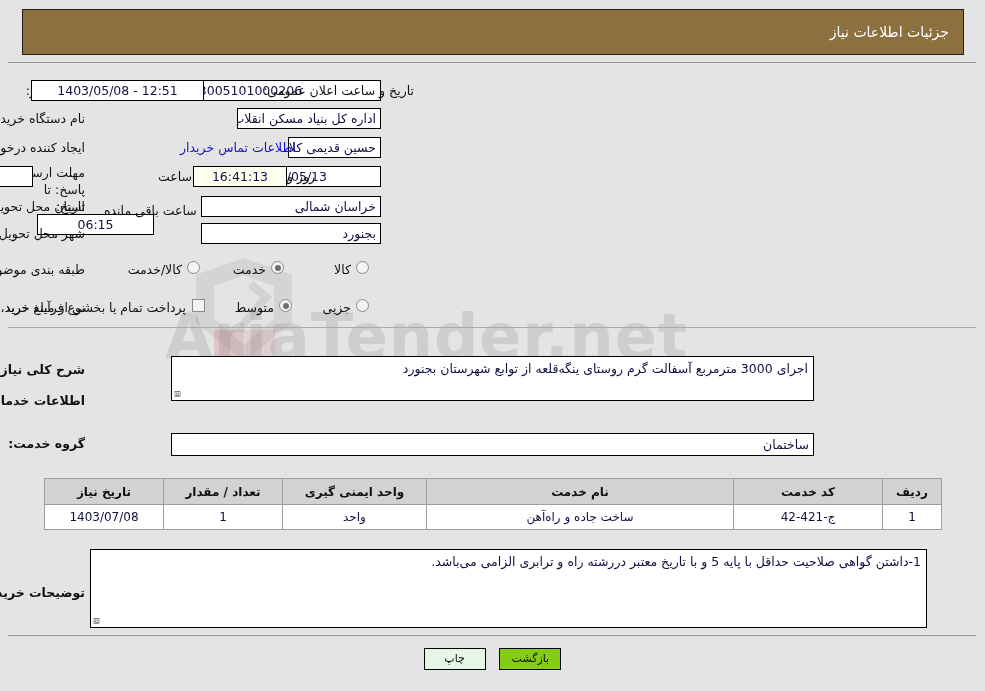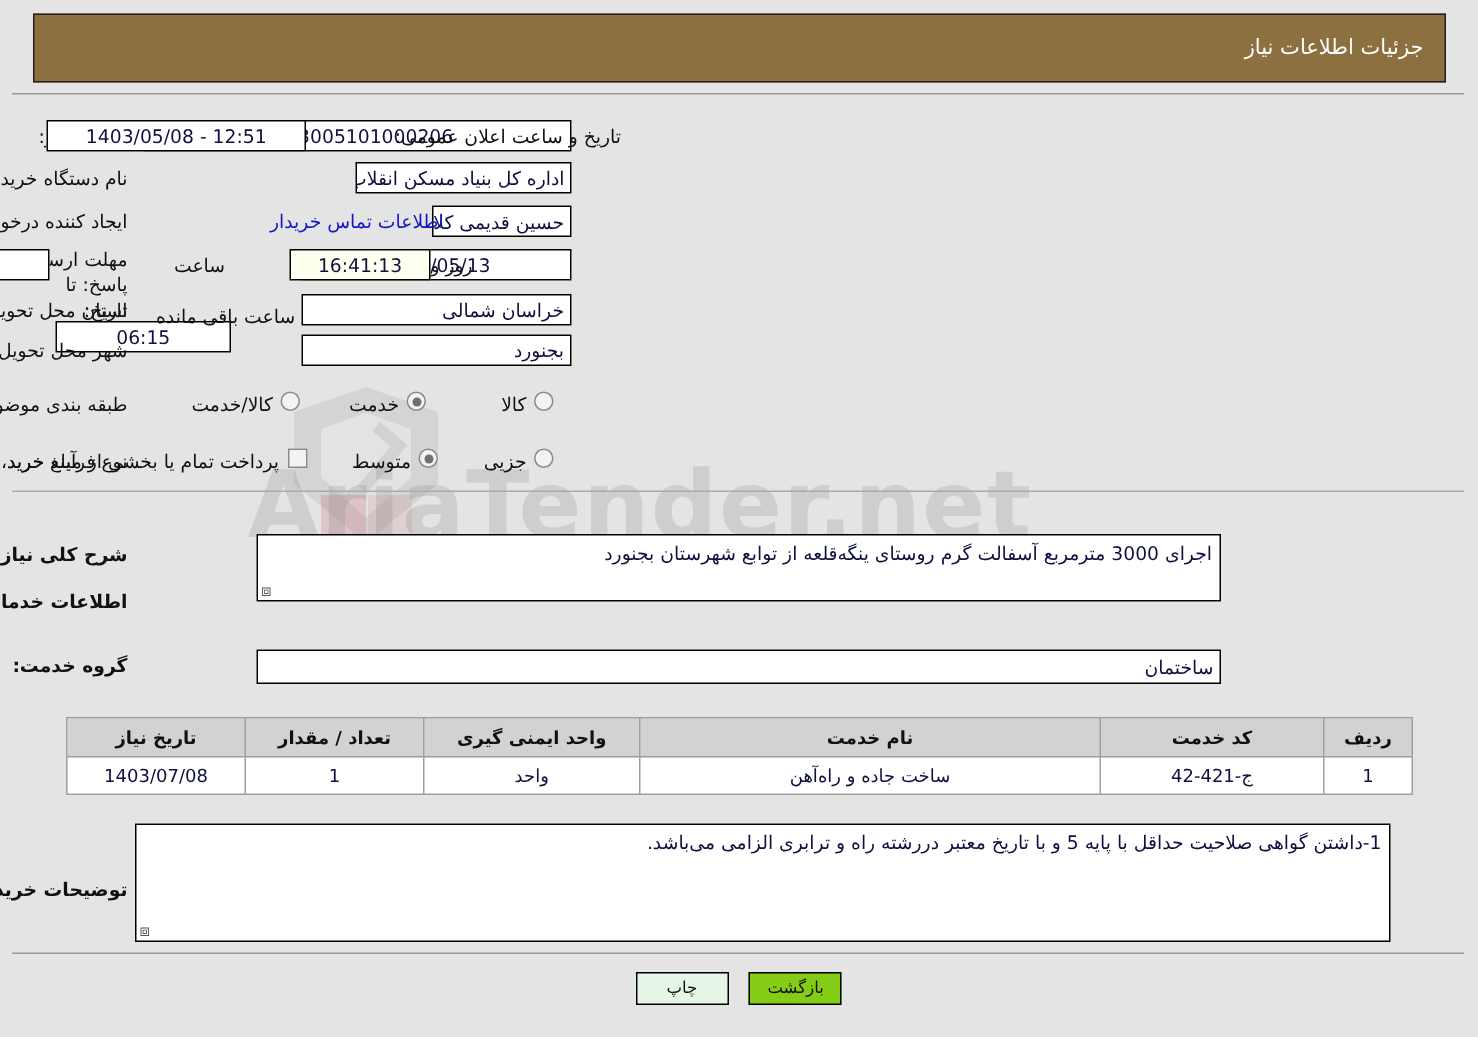--- a/index.html
+++ b/index.html
@@ -310,21 +310,21 @@
 
 <div class="lbl" style="right:900px; top:111px;">نام دستگاه خریدار:</div>
 <div class="fld" style="right:604px; top:108px; left:237px;">اداره کل بنیاد مسکن انقلاب اسلامی استان خراسان شمالی</div>
 
 <div class="lbl" style="right:900px; top:140px;">ایجاد کننده درخواست:</div>
 <div class="fld" style="right:604px; top:137px; left:288px;">حسین قدیمی کلاته حسابدار اداره کل بنیاد مسکن انقلاب اسلامی استان خراس</div>
 <div class="linklike" style="left:180px; top:140px;">اطلاعات تماس خریدار</div>
 
 <div class="lbl" style="right:900px; top:164px; width:74px; text-align:right; line-height:17px; white-space:normal;">مهلت ارسال پاسخ: تا تاریخ:</div>
 <div class="fld ctr num" style="right:604px; top:166px; width:180px;">1403/05/13</div>
-<div class="lbl" style="right:835px; top:169px;">ساعت</div>
+<div class="lbl" style="right:793px; top:169px;">ساعت</div>
 <div class="fld ctr num" style="right:831px; top:166px; width:117px;margin-top:48px;">06:15</div>
 <div class="fld ctr num" style="right:952px; top:166px; width:103px;">4</div>
 <div class="lbl" style="left:287px; top:169px;">روز و</div>
 <div class="fld ctr num ivory" style="left:193px; top:166px; width:94px;">16:41:13</div>
 <div class="lbl" style="left:104px; top:169px;margin-top:34px;">ساعت باقی مانده</div>
 
 <div class="lbl" style="right:900px; top:199px;">استان محل تحویل:</div>
 <div class="fld" style="right:604px; top:196px; width:180px;">خراسان شمالی</div>
 
 <div class="lbl" style="right:900px; top:226px;">شهر محل تحویل:</div>

